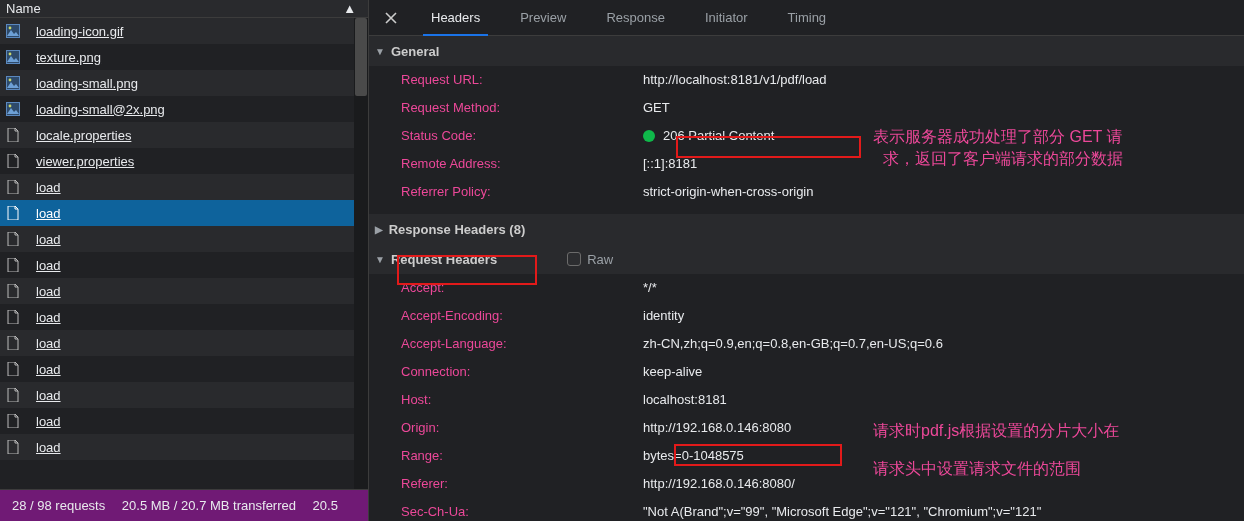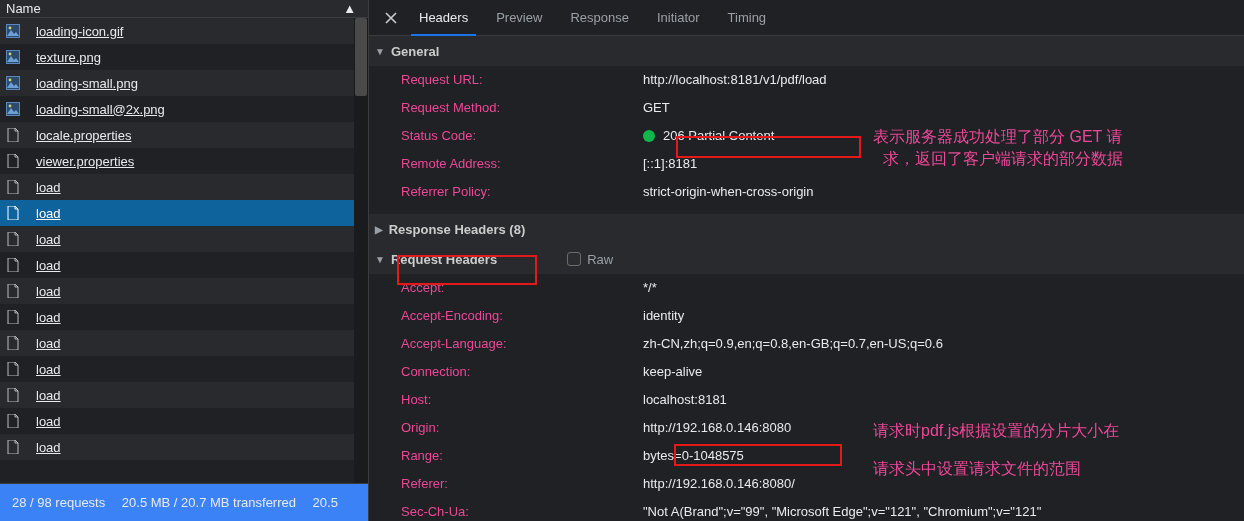--- a/index.html
+++ b/index.html
@@ -57,22 +57,22 @@
   .file-row:nth-child(even) { background: #202124; }
   .file-row.selected { background: #0e639c; color: #fff; }
   .file-icon {
     width: 14px; height: 14px;
     display: inline-flex;
     align-items: center; justify-content: center;
   }
   .file-icon svg { width: 14px; height: 14px; }
 
   .left-status {
-    height: 38px;
-    background: #3b82f6;
+    height: 32px;
+    background: #701a75;
     display: flex;
     align-items: center;
     padding-left: 12px;
     color: #e8eaed;
     font-size: 13px;
     border-top: 1px solid #3c3c3c;
     white-space: nowrap;
   }
 
   
@@ -100,21 +100,21 @@
     display: flex;
     flex-direction: column;
     background: #202124;
     position: relative;
   }
   .tabs-bar {
     height: 36px;
     display: flex;
     align-items: center;
     background: #202124;
-    gap: 0;
+    gap: 12px;
     padding-left: 8px;
     border-bottom: 1px solid #3c3c3c;
   }
   .close-btn {
     width: 28px; height: 28px;
     display: flex; align-items: center; justify-content: center;
     color: #ccc;
     cursor: pointer;
   }
   .tab {

